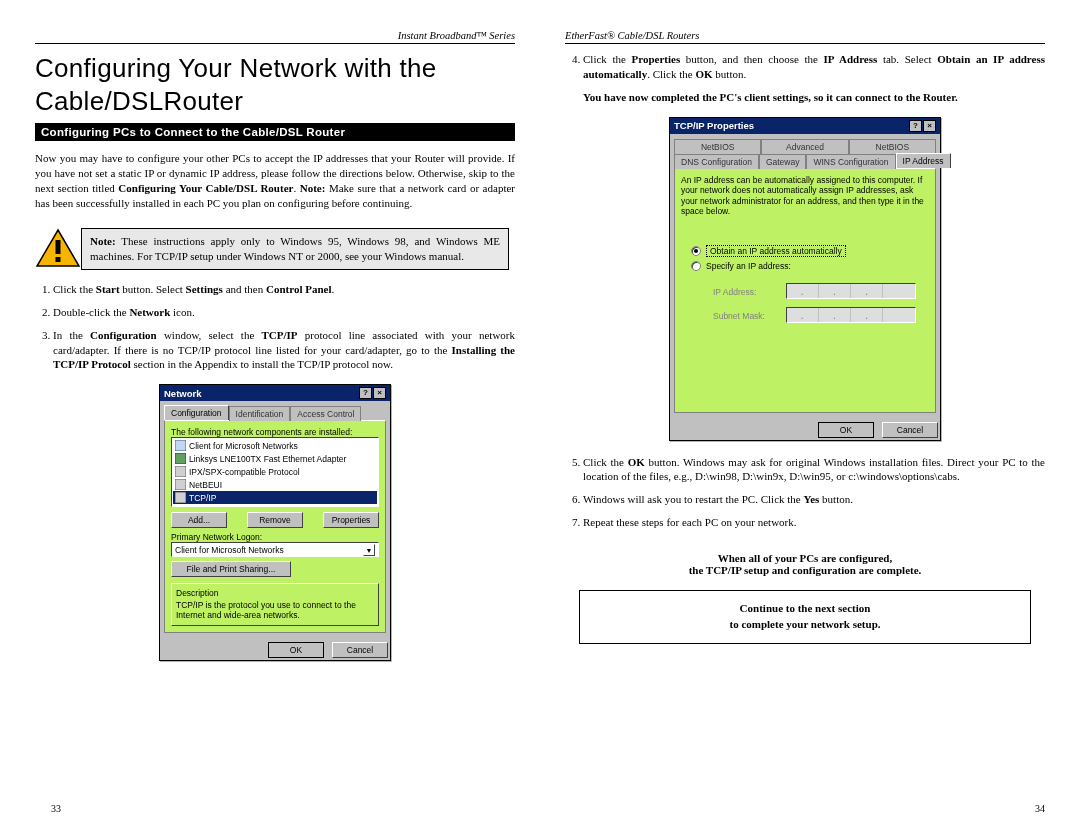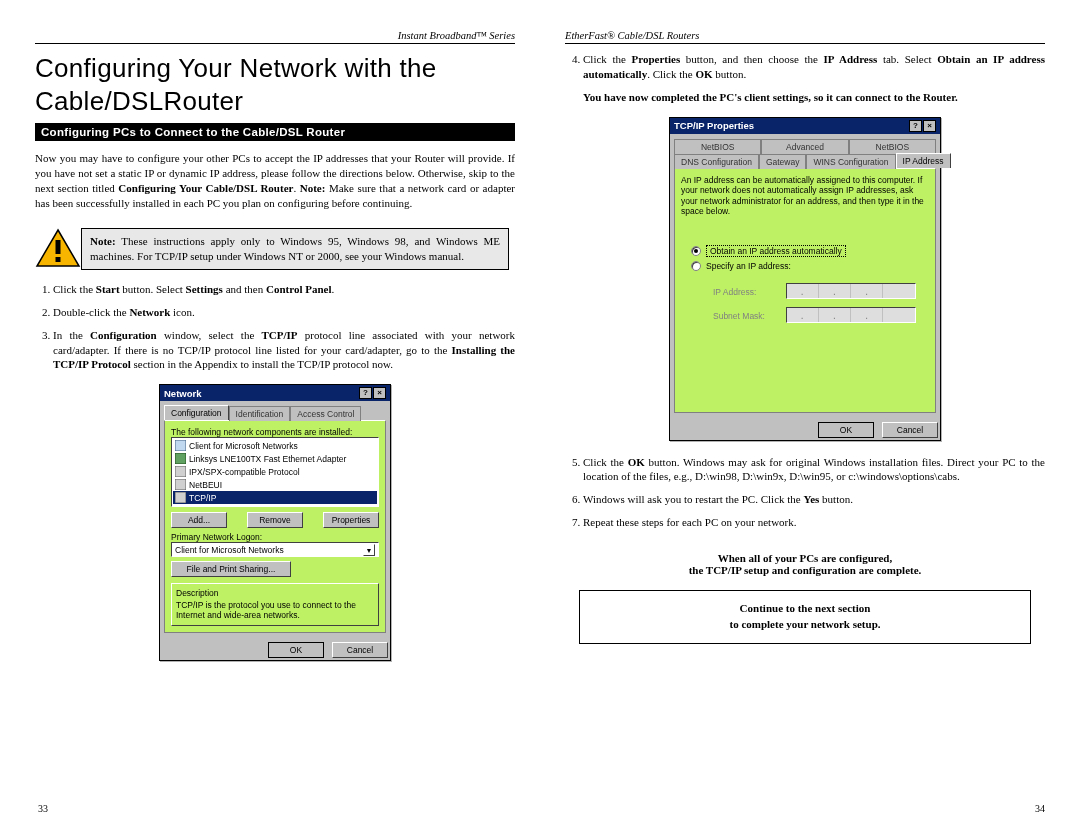--- a/index.html
+++ b/index.html
@@ -129,21 +129,21 @@
   .rdot { width:10px; height:10px; border-radius:50%; background:#fff; border:1px solid #808080; box-shadow: inset 1px 1px 0 #404040; position:relative; }
   .rdot.checked::after { content:""; position:absolute; width:4px; height:4px; background:#000; border-radius:50%; left:2px; top:2px; }
   .iplabel { color:#808080; font-size:8.5px; width:70px; display:inline-block;}
   .ipfield { display:inline-flex; background:#dedede; height:16px; width:130px; }
   .ipfield span { flex:1; border-right:1px solid #c0c0c0; text-align:center; font-size:10px; line-height:16px; color:#808080;}
   .ipfield span:last-child{border:none;}
   .disabled { color:#808080; }
   .center-block { text-align:center; margin-top:14px; }
   .center-block-box { border:1px solid #000; padding:10px 14px; text-align:center; margin:14px 14px 0 14px; line-height:1.45;}
   .pagenum { position:absolute; bottom:0; font-size:10px; }
-  .pn-left { left:3px; }
+  .pn-left { left:16px; }
   .pn-right { right:0; }
 </style>
 </head>
 <body>
 
 <div class="col col-left">
   <div class="hdr hdr-left">Instant Broadband™ Series</div>
 
   <h1 class="title">Configuring Your Network with the Cable/DSLRouter</h1>
 

